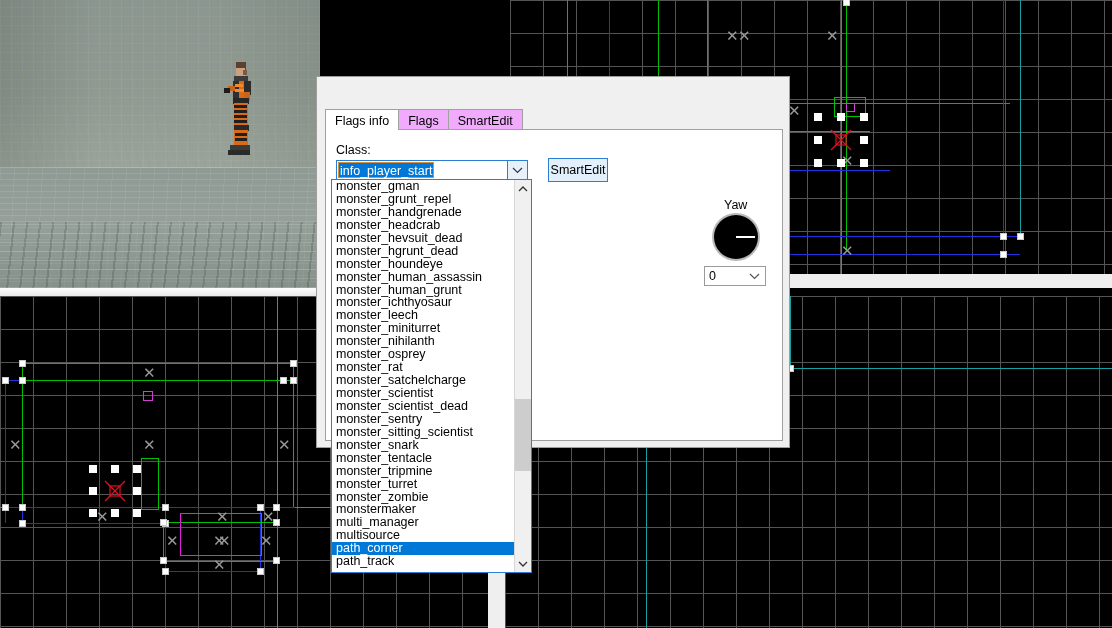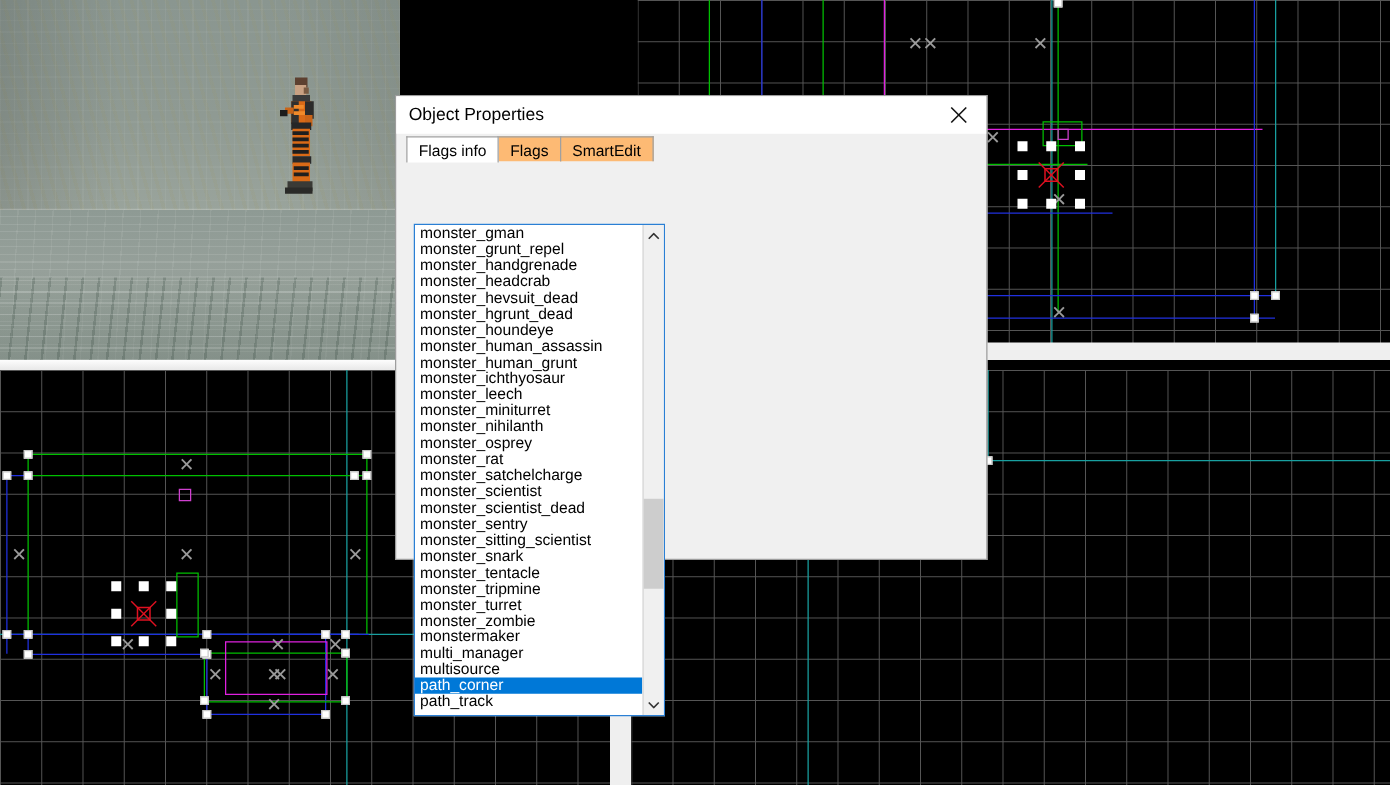--- a/index.html
+++ b/index.html
@@ -76,22 +76,22 @@
   #dlg{position:absolute;left:316px;top:76px;width:472px;height:370px;
        background:#f0f0f0;border:1px solid #9d9d9d;
        box-shadow:0 0 0 0 rgba(0,0,0,0);}
   #dlgTitlebar{position:relative;height:30px;background:#fff;}
   #dlgTitle{position:absolute;left:10px;top:6px;font-size:14px;color:#000;}
   #dlgClose{position:absolute;right:0;top:0;width:44px;height:30px;
             display:flex;align-items:center;justify-content:center;cursor:pointer;}
   #dlgClose svg{display:block;}
 
   #tabstrip{position:absolute;left:8px;top:32px;height:21px;}
-  .tab{position:relative;float:left;height:20px;padding:2px 9px 0 9px;font-size:12.5px;color:#000;
-       border:1px solid #a0a0a0;border-bottom:none;background:#fdba74;margin-right:-1px;cursor:pointer;
+  .tab{position:relative;float:left;height:33px;padding:2px 9px 0 9px;font-size:12.5px;color:#000;
+       border:1px solid #a0a0a0;border-bottom:none;background:#f0abfc;margin-right:-1px;cursor:pointer;
        box-sizing:border-box;line-height:18px;}
   .tab.active{background:#fff;height:21px;z-index:3;}
 
   #tabpanel{position:absolute;left:8px;top:52px;width:456px;height:310px;
             background:#fff;border:1px solid #a0a0a0;}
 
   #classLabel{position:absolute;left:10px;top:13px;font-size:12.5px;color:#000;}
 
   #classCombo{position:absolute;left:10px;top:30px;width:192px;height:20px;
               border:1px solid #2a7fd4;background:#fff;box-sizing:border-box;}
@@ -353,36 +353,56 @@
         <div class="hnds" style="left: 139px; top: 117px;"></div>
         <div class="hnds" style="left: 25px; top: 117px;"></div>
         <div class="hnds" style="left: 25px; top: 84px;"></div>
         <div class="hnds" style="left: 139px; top: 84px;"></div>
         <div class="hnds" style="left: 282px; top: 69px;"></div>
       </div>
   </div>
 
   <div id="dlg">
 
-    <div id="dlgTitlebar">
-      <div id="dlgTitle">Object Properties</div>
-      <div id="dlgClose">
-        <svg width="14" height="14" viewBox="0 0 14 14">
-          <line x1="1" y1="1" x2="13" y2="13" stroke="#111" stroke-width="1.3"></line>
-          <line x1="13" y1="1" x2="1" y2="13" stroke="#111" stroke-width="1.3"></line>
-        </svg>
-      </div>
-    </div>
 
     <div id="tabstrip">
       <div class="tab active">Flags info</div>
       <div class="tab">Flags</div>
       <div class="tab">SmartEdit</div>
     </div>
 
+    <div id="tabpanel">
+
+      <div id="classLabel">Class:</div>
+
+      <div id="classCombo">
+        <div id="classValue" style="width: auto; display: inline-block;">info_player_start</div>
+        <div id="classArrow">
+          <svg width="11" height="7" viewBox="0 0 11 7">
+            <polyline points="1,1 5.5,5.5 10,1" fill="none" stroke="#2a3a50" stroke-width="1.2"></polyline>
+          </svg>
+        </div>
+      </div>
+
+      <div id="smartEdit">SmartEdit</div>
+
+      <div id="yawLabel">Yaw</div>
+      <div id="yawDial">
+        <div id="yawNeedle"></div>
+      </div>
+      <div id="yawCombo">
+        <div id="yawValue">0</div>
+        <div id="yawArrow">
+          <svg width="11" height="7" viewBox="0 0 11 7">
+            <polyline points="1,1 5.5,5.5 10,1" fill="none" stroke="#555" stroke-width="1.2"></polyline>
+          </svg>
+        </div>
+      </div>
+
+    </div>
   </div>
 
   <div id="ddlist">
     <div id="ddinner">
         <div class="opt">monster_gman</div>
         <div class="opt">monster_grunt_repel</div>
         <div class="opt">monster_handgrenade</div>
         <div class="opt">monster_headcrab</div>
         <div class="opt">monster_hevsuit_dead</div>
         <div class="opt">monster_hgrunt_dead</div>

